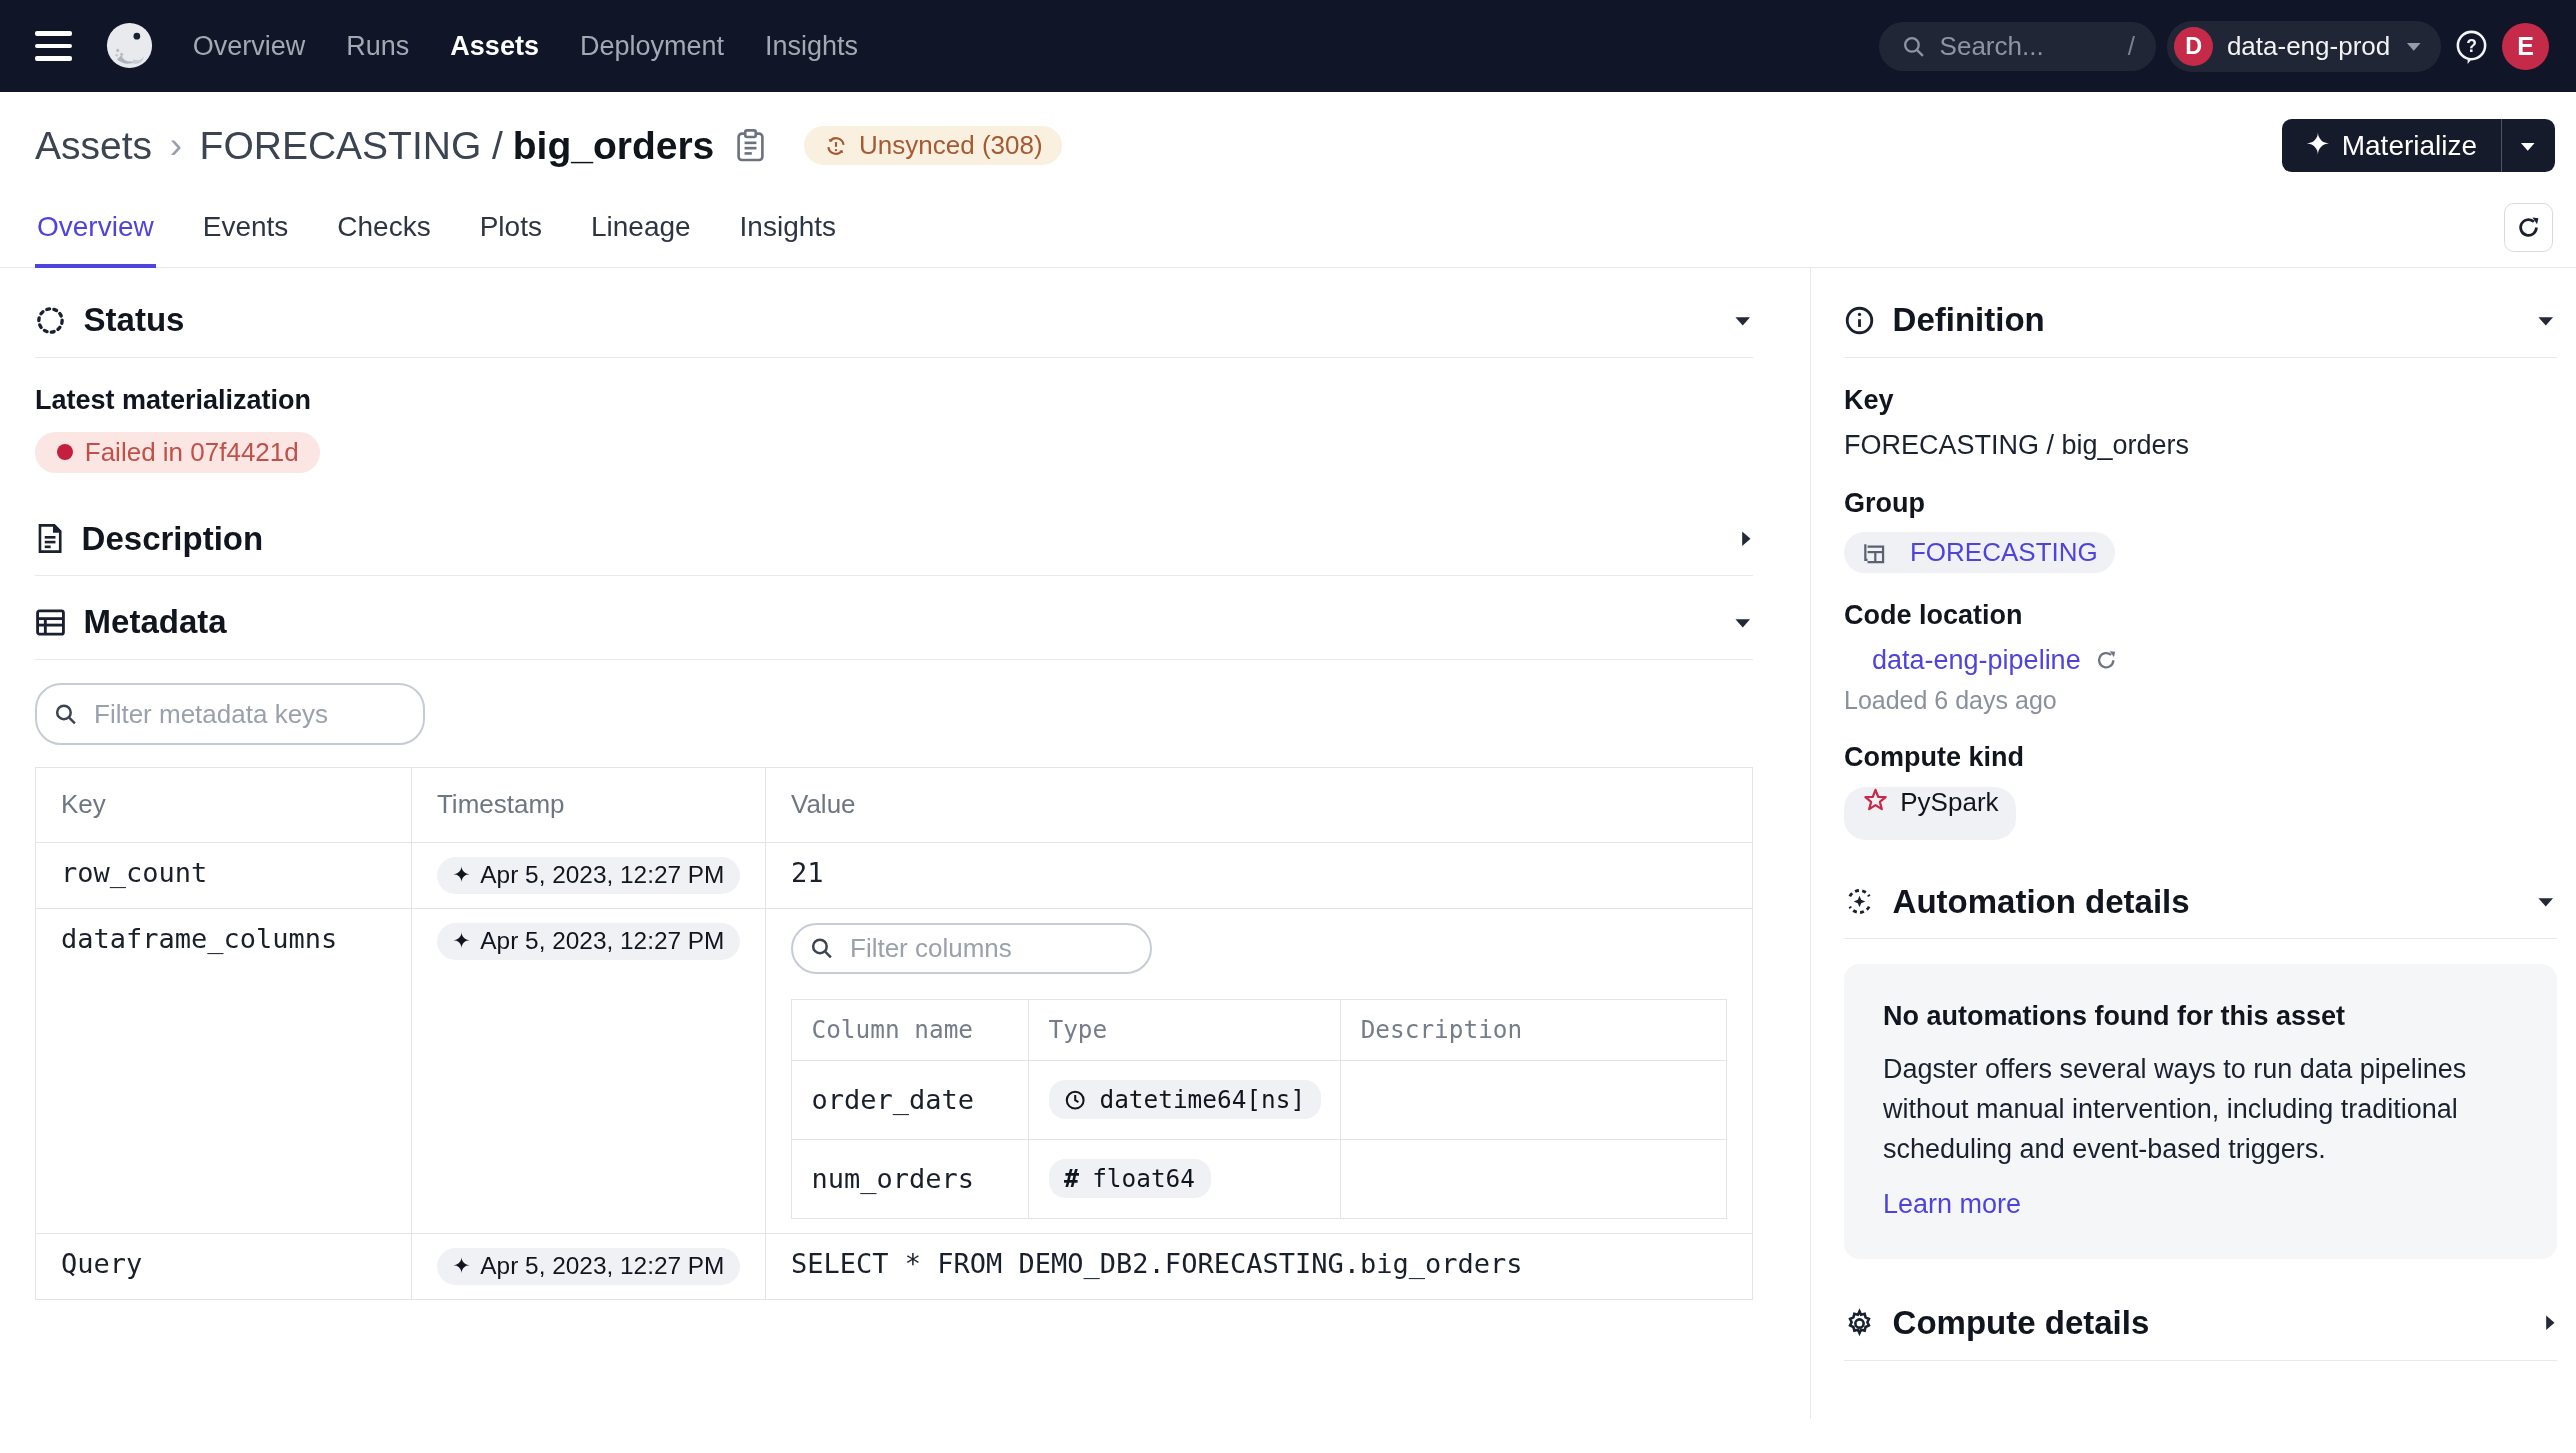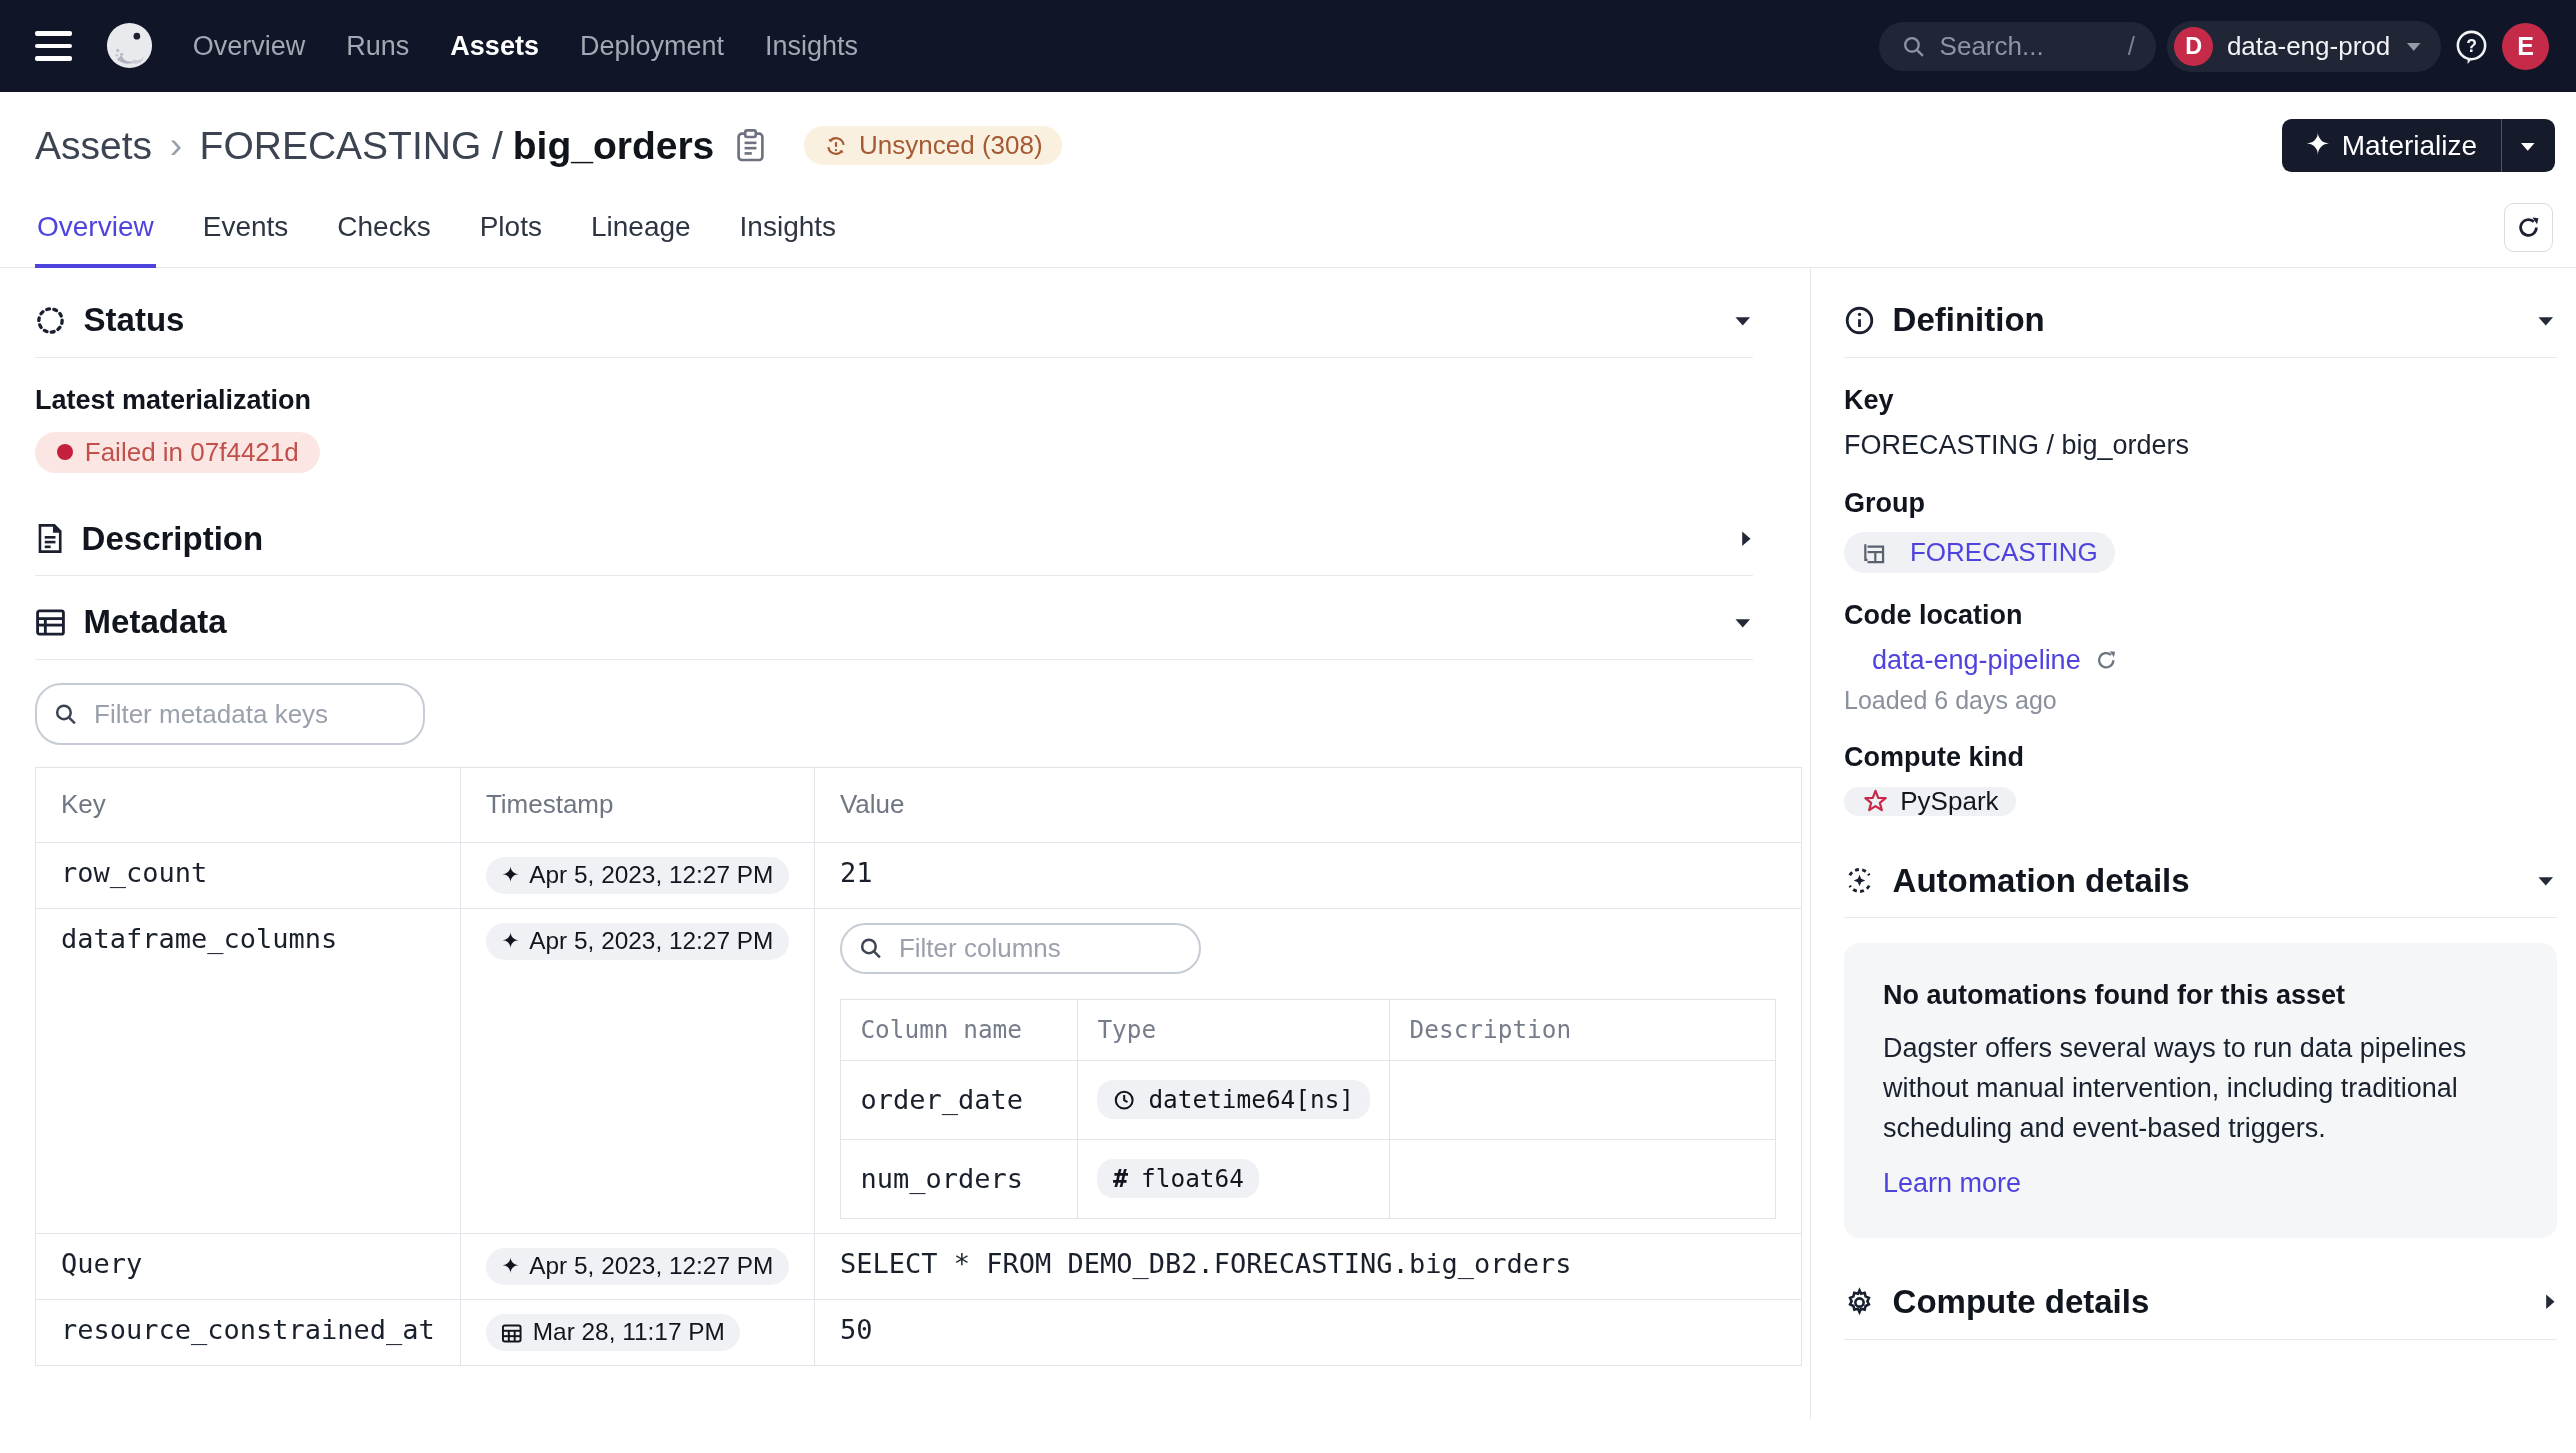--- a/index.html
+++ b/index.html
@@ -113,21 +113,21 @@
   .side-label{font-size:27px;font-weight:700;color:#10151E;margin-top:27px;}
   .side-value{font-size:27px;color:#1A2230;margin-top:13.7px;}
   .grouppill{margin-top:13.7px;display:inline-flex;align-items:center;gap:24px;height:41px;border-radius:20.5px;
     background:var(--pill-bg);padding:0 17.6px;cursor:pointer;}
   .grouppill span{font-size:26px;font-weight:500;color:var(--accent);}
   .grouppill .gicon{color:#5A6170;display:flex;}
   .codeloc{margin-top:13.7px;display:flex;align-items:center;gap:13.7px;}
   .codeloc a{font-size:27px;font-weight:500;color:var(--accent);text-decoration:none;cursor:pointer;margin-left:28px;}
   .codeloc .ric{color:#6F7683;display:flex;cursor:pointer;}
   .loaded{font-size:25px;color:#8A919D;margin-top:9.8px;}
-  .kindpill{margin-top:13.7px;display:inline-flex;align-items:center;gap:11.7px;height:29px;border-radius:21.5px;
+  .kindpill{margin-top:13.7px;display:inline-flex;gap:11.7px;height:53px;border-radius:21.5px;
     background:var(--pill-bg);padding:0 17.6px;}
   .kindpill span{font-size:26px;font-weight:500;color:#10151E;}
   .autocard{margin-top:25px;background:var(--card-bg);border-radius:15.6px;padding:37px 39px 39px;}
   .autocard h4{font-size:27px;font-weight:700;color:#10151E;}
   .autocard p{font-size:27px;line-height:1.48;color:#1A2230;margin-top:17.6px;}
   .autocard a{display:inline-block;margin-top:19.5px;font-size:27px;color:var(--accent);text-decoration:none;cursor:pointer;}
 </style>
 </head>
 <body>
 
@@ -374,34 +374,20 @@
         </td>
       </tr>
       <tr>
         <td class="mono">Query</td>
         <td><span class="tspill">
                 <span class="sparkle">✦</span>
                 <span>Apr 5, 2023, 12:27 PM</span>
               </span></td>
         <td class="mono">SELECT * FROM DEMO_DB2.FORECASTING.big_orders</td>
       </tr>
-      <tr>
-        <td class="mono">resource_constrained_at</td>
-        <td><span class="tspill">
-          <svg width="21.5" height="21.5" viewBox="0 0 22 22" fill="none" stroke="#10151E" stroke-width="2">
-            <rect x="2" y="3.5" width="18" height="16.5" rx="2"></rect>
-                  <line x1="2" y1="9" x2="20" y2="9"></line>
-            <line x1="8" y1="9" x2="8" y2="20"></line>
-                  <line x1="14" y1="9" x2="14" y2="20"></line>
-                  <line x1="2" y1="14.5" x2="20" y2="14.5"></line>
-          </svg>
-          <span>Mar 28, 11:17 PM</span>
-              </span></td>
-        <td class="mono">50</td>
-      </tr>
     </tbody>
       </table>
 
     
     
     
     
   </div>
 
   <div class="sidebar">

